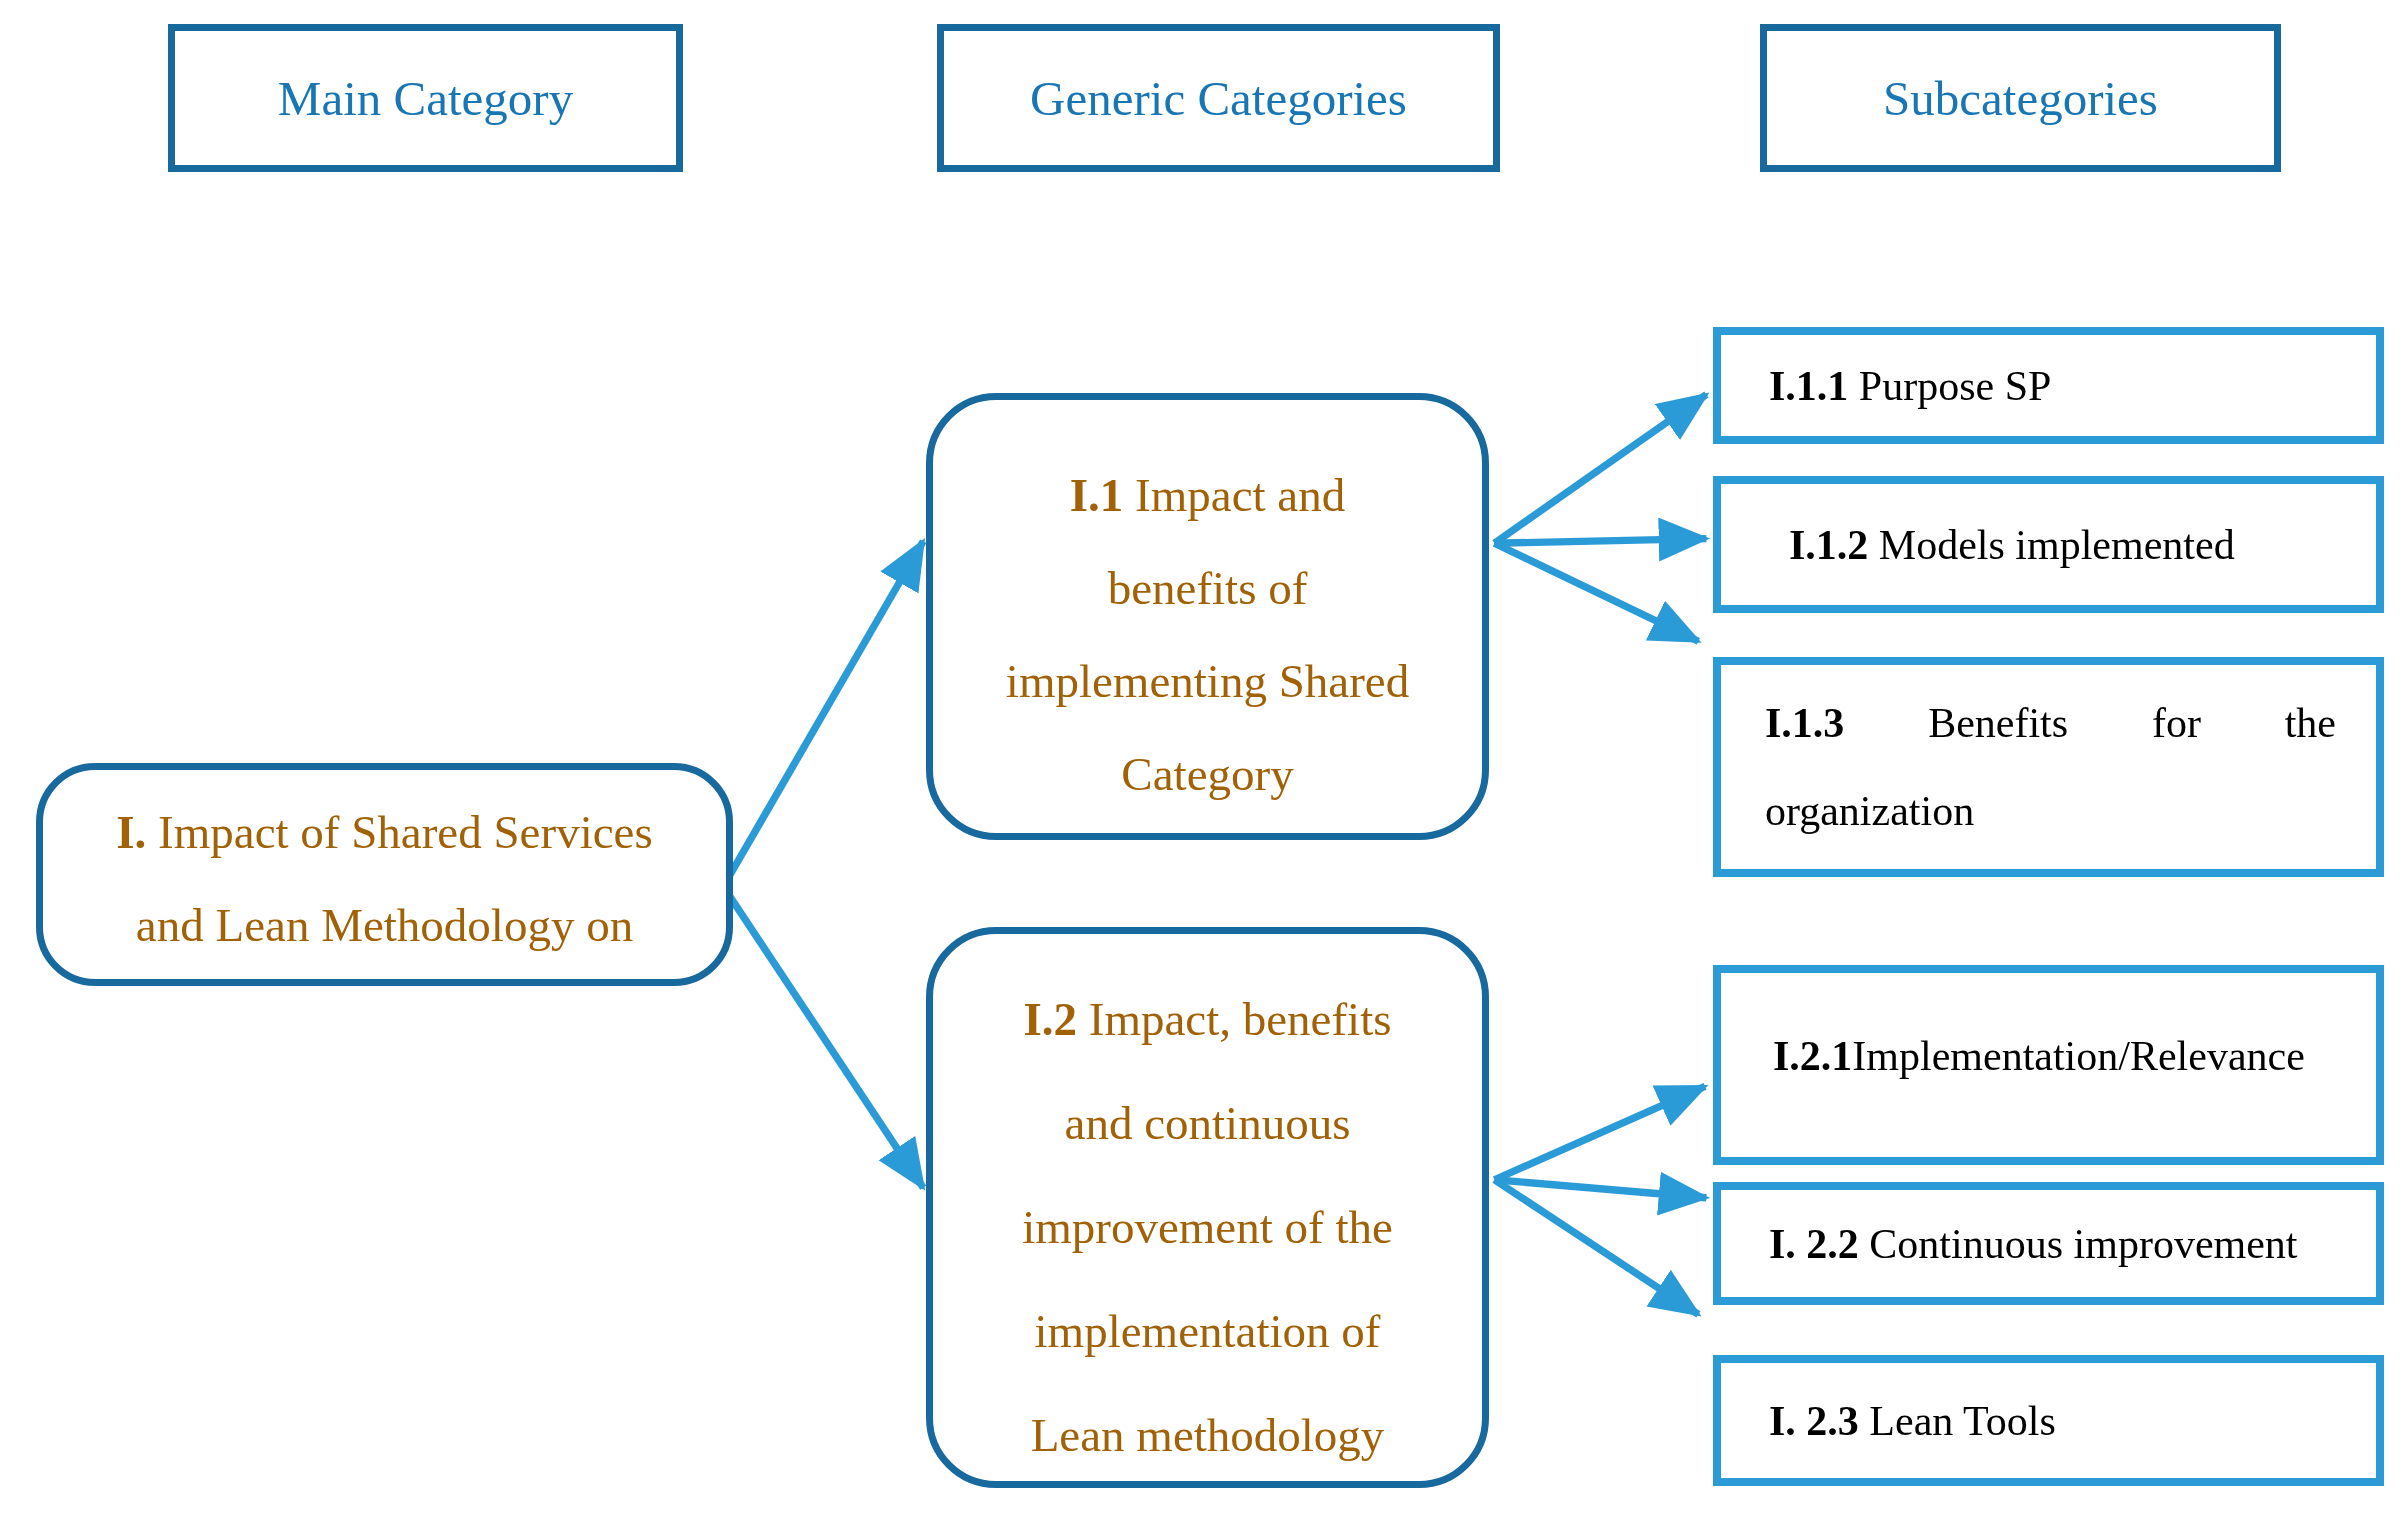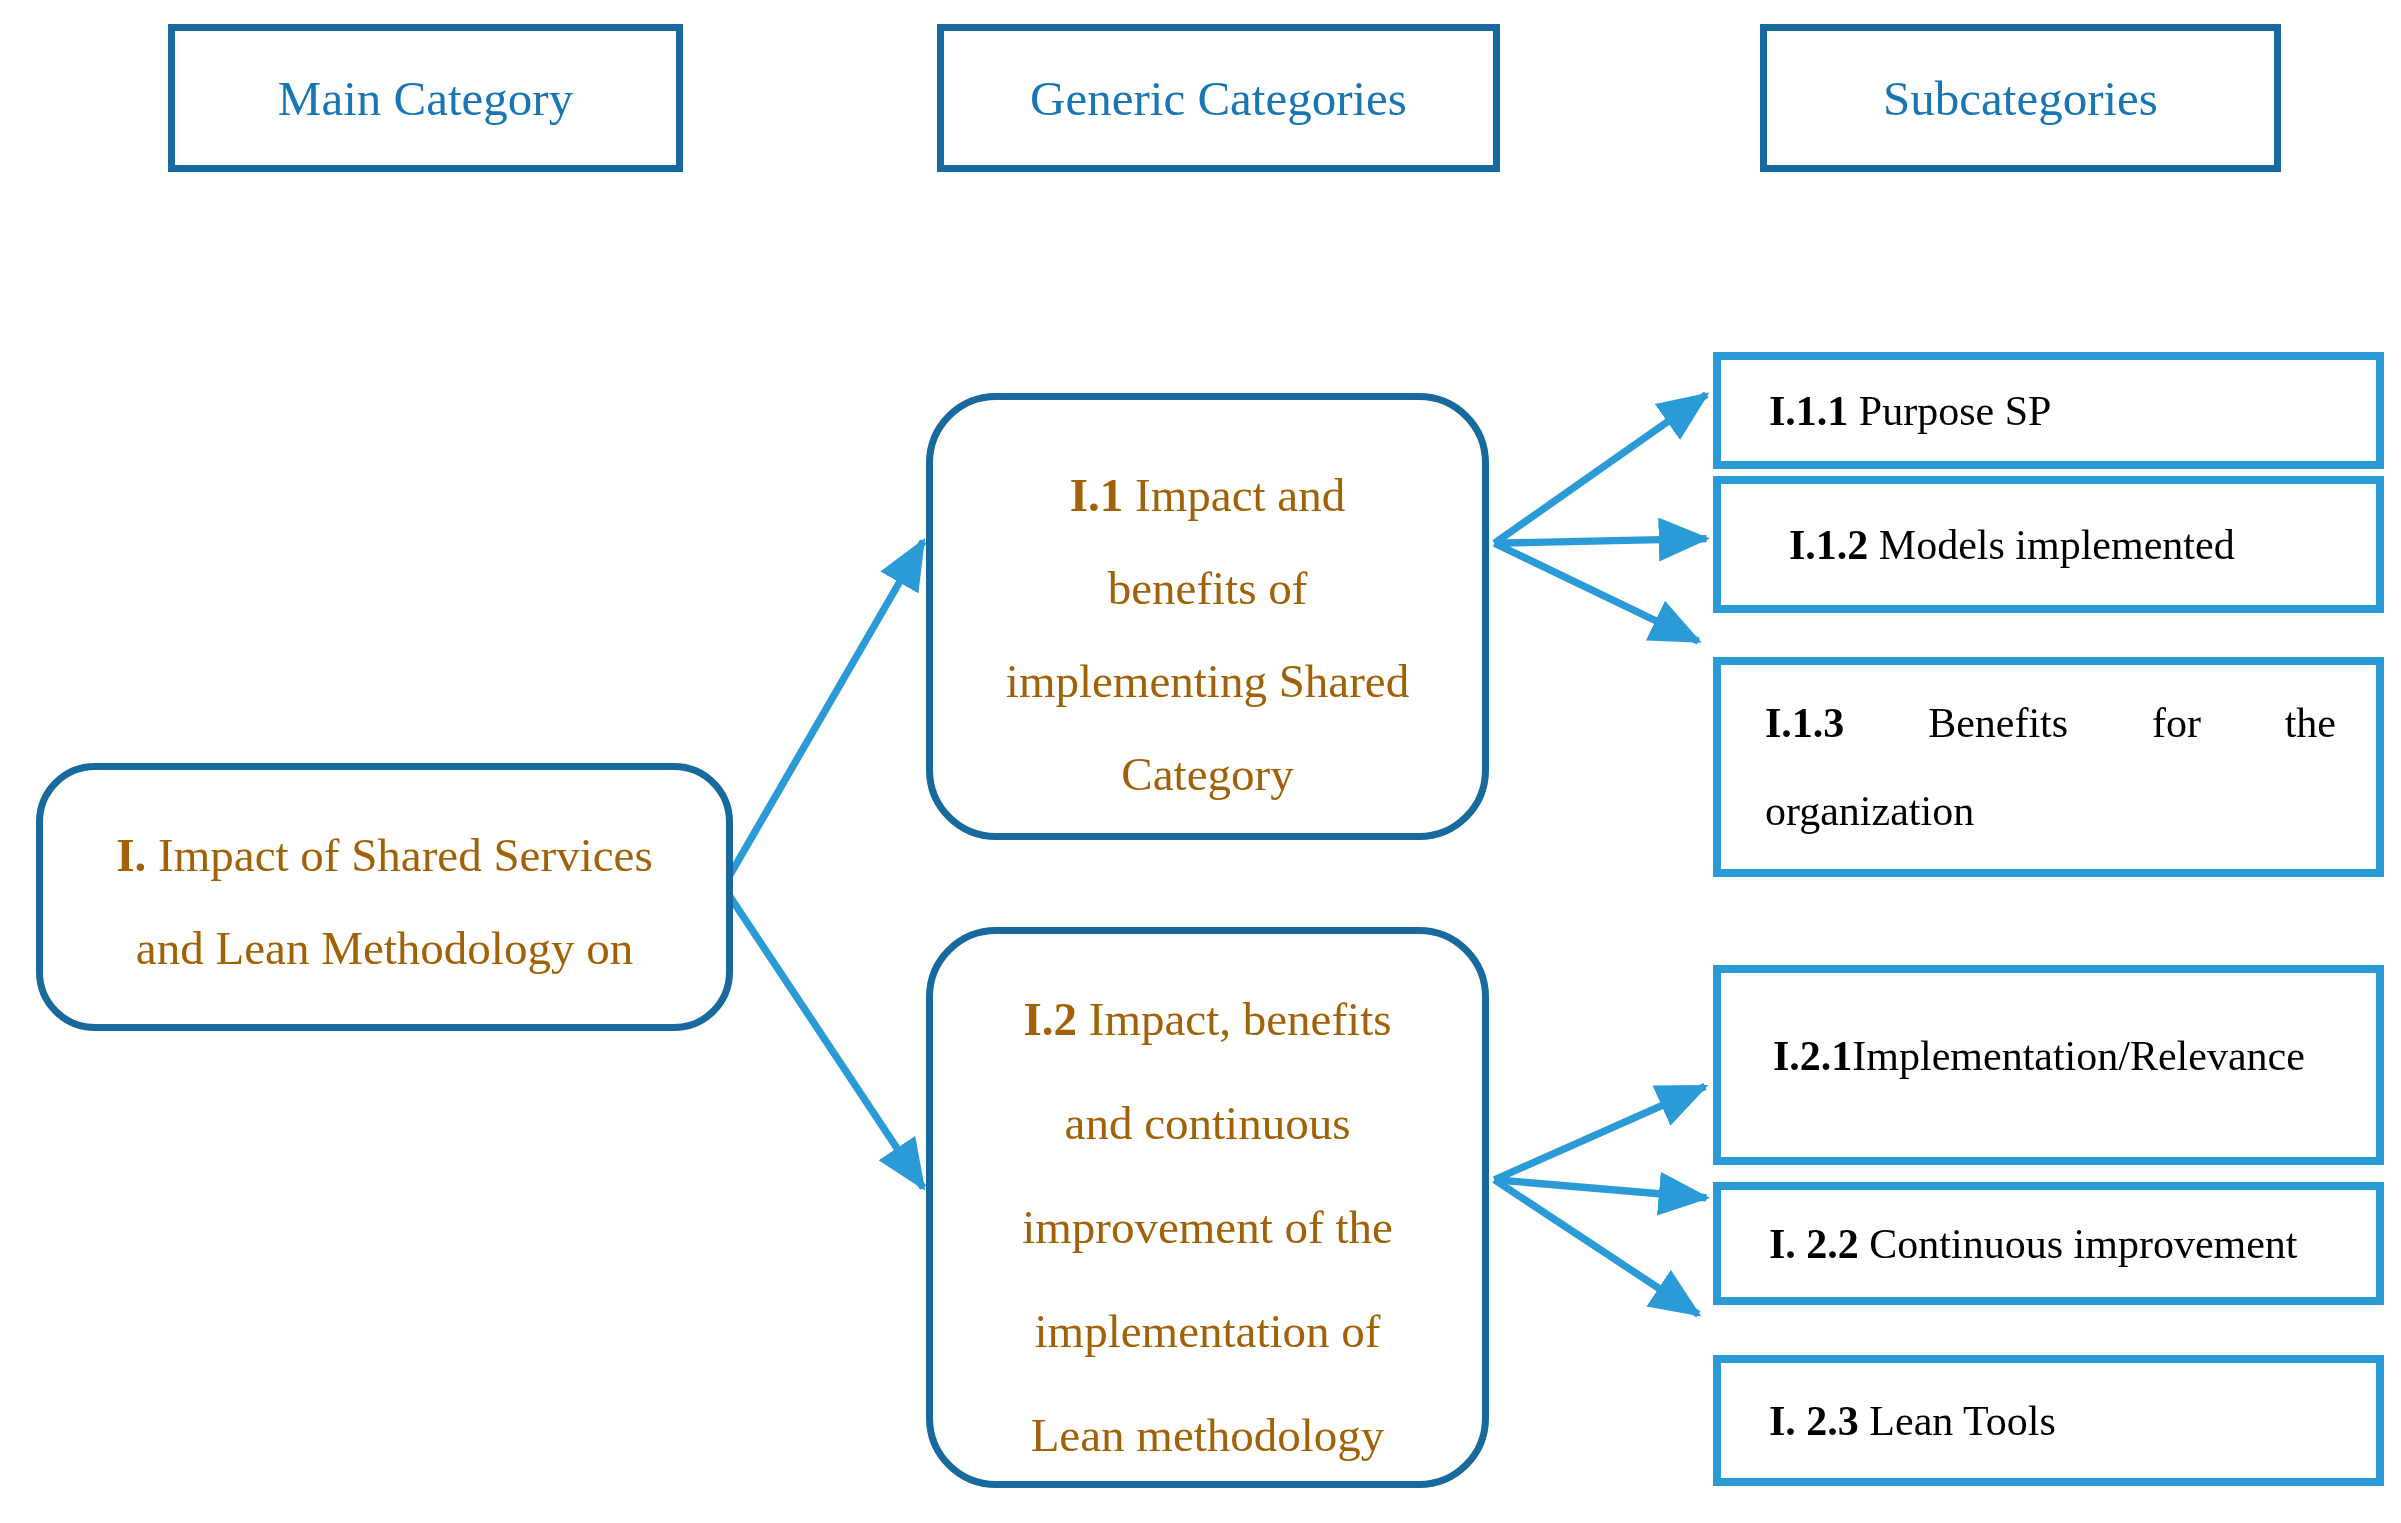--- a/index.html
+++ b/index.html
@@ -44,21 +44,21 @@
     background: #ffffff;
     color: #a16207;
     font-size: 47px;
     display: flex;
     flex-direction: column;
     justify-content: center;
     text-align: center;
   }
   .main-box {
     left: 36px; top: 763px;
-    width: 697px; height: 268px;
+    width: 697px; height: 223px;
     border-radius: 59px;
     line-height: 93px;
     padding-top: 9.3px;
   }
   .g1-box {
     left: 926px; top: 393px;
     width: 563px; height: 447px;
     border-radius: 70px;
     line-height: 93px;
     padding-top: 37px;
@@ -82,21 +82,21 @@
     box-sizing: border-box;
     background: #ffffff;
     color: #000000;
     font-size: 42px;
     display: flex;
     flex-direction: column;
     justify-content: center;
     line-height: 88px;
   }
   .sub-box b { font-weight: bold; }
-  .s1 { top: 352px;  height: 117px; padding-left: 48px; }
+  .s1 { top: 327px;  height: 117px; padding-left: 48px; }
   .s2 { top: 476px;  height: 137px; padding-left: 68px; }
   .s3 { top: 657px;  height: 220px; padding-left: 44px; padding-right: 40px; }
   .s4 { top: 965px; height: 200px; padding-left: 52px; justify-content: flex-start; padding-top: 39px; }
   .s5 { top: 1135px; height: 123px; padding-left: 48px; margin-top: 47px; }
   .s6 { top: 1355px; height: 131px; padding-left: 48px; }
   .just { text-align: justify; text-align-last: justify; }
 </style>
 </head>
 <body>
 

